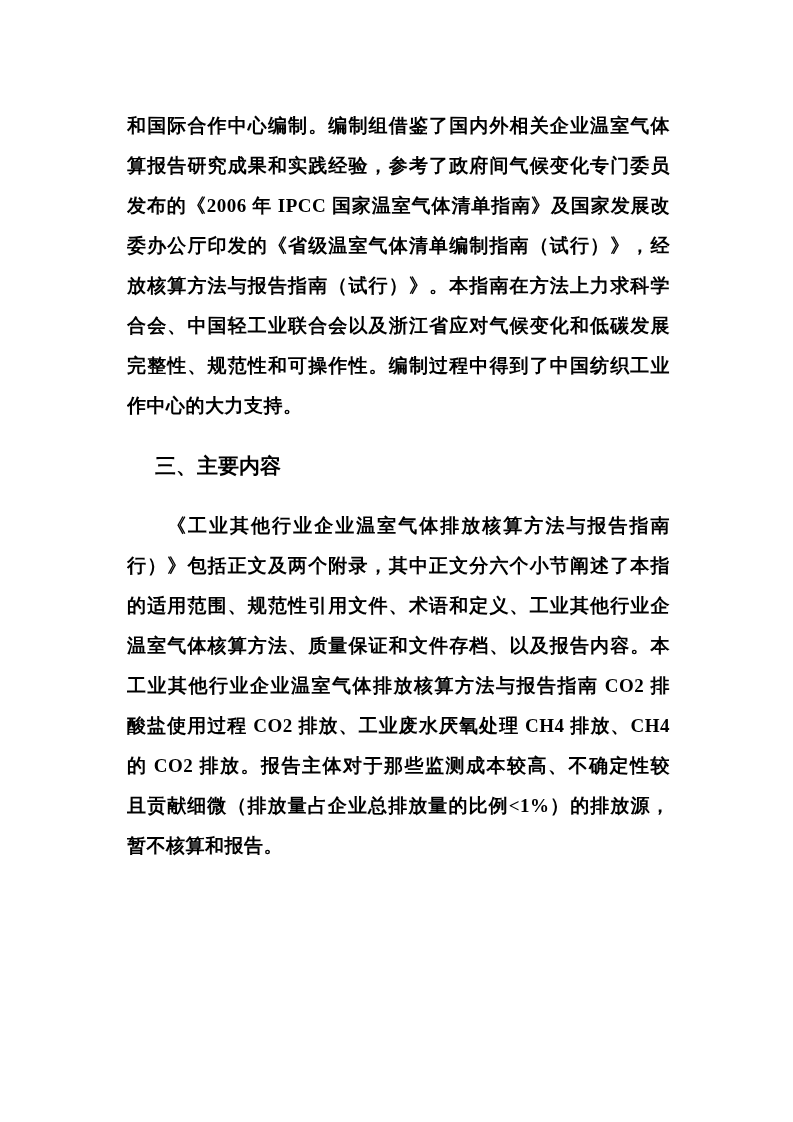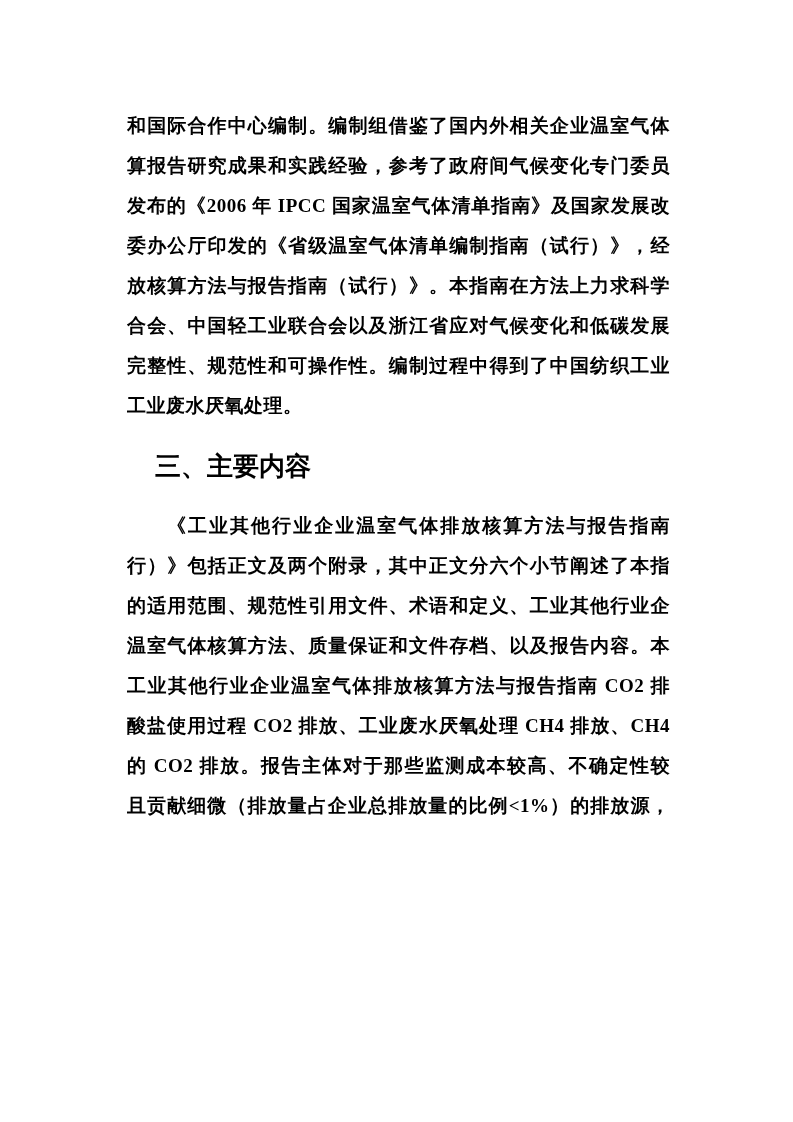--- a/index.html
+++ b/index.html
@@ -37,21 +37,21 @@
   }
   .line.just {
     text-align-last: justify;
   }
   .line.indent-first {
     padding-left: 40px;
   }
   .section-heading {
     font-family: "Liberation Sans", "DejaVu Sans", sans-serif;
     font-weight: 700;
-    font-size: 26px;
+    font-size: 21px;
     line-height: 40px;
     height: 40px;
     margin: 20px 0 20px 0;
     padding-left: 37px;
     overflow: hidden;
   }
 </style>
 </head>
 <body>
 
@@ -59,31 +59,32 @@
   <div class="content">
 
     <div class="paragraph">
         <div class="line just">和国际合作中心编制。编制组借鉴了国内外相关企业温室气体核</div>
         <div class="line just">算报告研究成果和实践经验，参考了政府间气候变化专门委员会</div>
         <div class="line just">发布的《2006 年 IPCC 国家温室气体清单指南》及国家发展改革</div>
         <div class="line just">委办公厅印发的《省级温室气体清单编制指南（试行）》，经过实</div>
         <div class="line just">放核算方法与报告指南（试行）》。本指南在方法上力求科学性、</div>
         <div class="line just">合会、中国轻工业联合会以及浙江省应对气候变化和低碳发展合</div>
         <div class="line just">完整性、规范性和可操作性。编制过程中得到了中国纺织工业联</div>
-        <div class="line">工业废水厌氧处理。</div>
+        <div class="line">作中心的大力支持。</div>
       </div>
 
     <div class="section-heading">三、主要内容</div>
 
     <div class="paragraph">
         <div class="line just indent-first">《工业其他行业企业温室气体排放核算方法与报告指南（试</div>
         <div class="line just">行）》包括正文及两个附录，其中正文分六个小节阐述了本指南</div>
         <div class="line just">的适用范围、规范性引用文件、术语和定义、工业其他行业企业</div>
         <div class="line just">温室气体核算方法、质量保证和文件存档、以及报告内容。本指</div>
         <div class="line just">工业其他行业企业温室气体排放核算方法与报告指南 CO2 排放、碳</div>
         <div class="line just">酸盐使用过程 CO2 排放、工业废水厌氧处理 CH4 排放、CH4 回收</div>
         <div class="line just">的 CO2 排放。报告主体对于那些监测成本较高、不确定性较大、</div>
         <div class="line just">且贡献细微（排放量占企业总排放量的比例&lt;1%）的排放源，可</div>
+        <div class="line">暂不核算和报告。</div>
       </div>
 
 
   </div>
 </div>
 
 </body></html>

